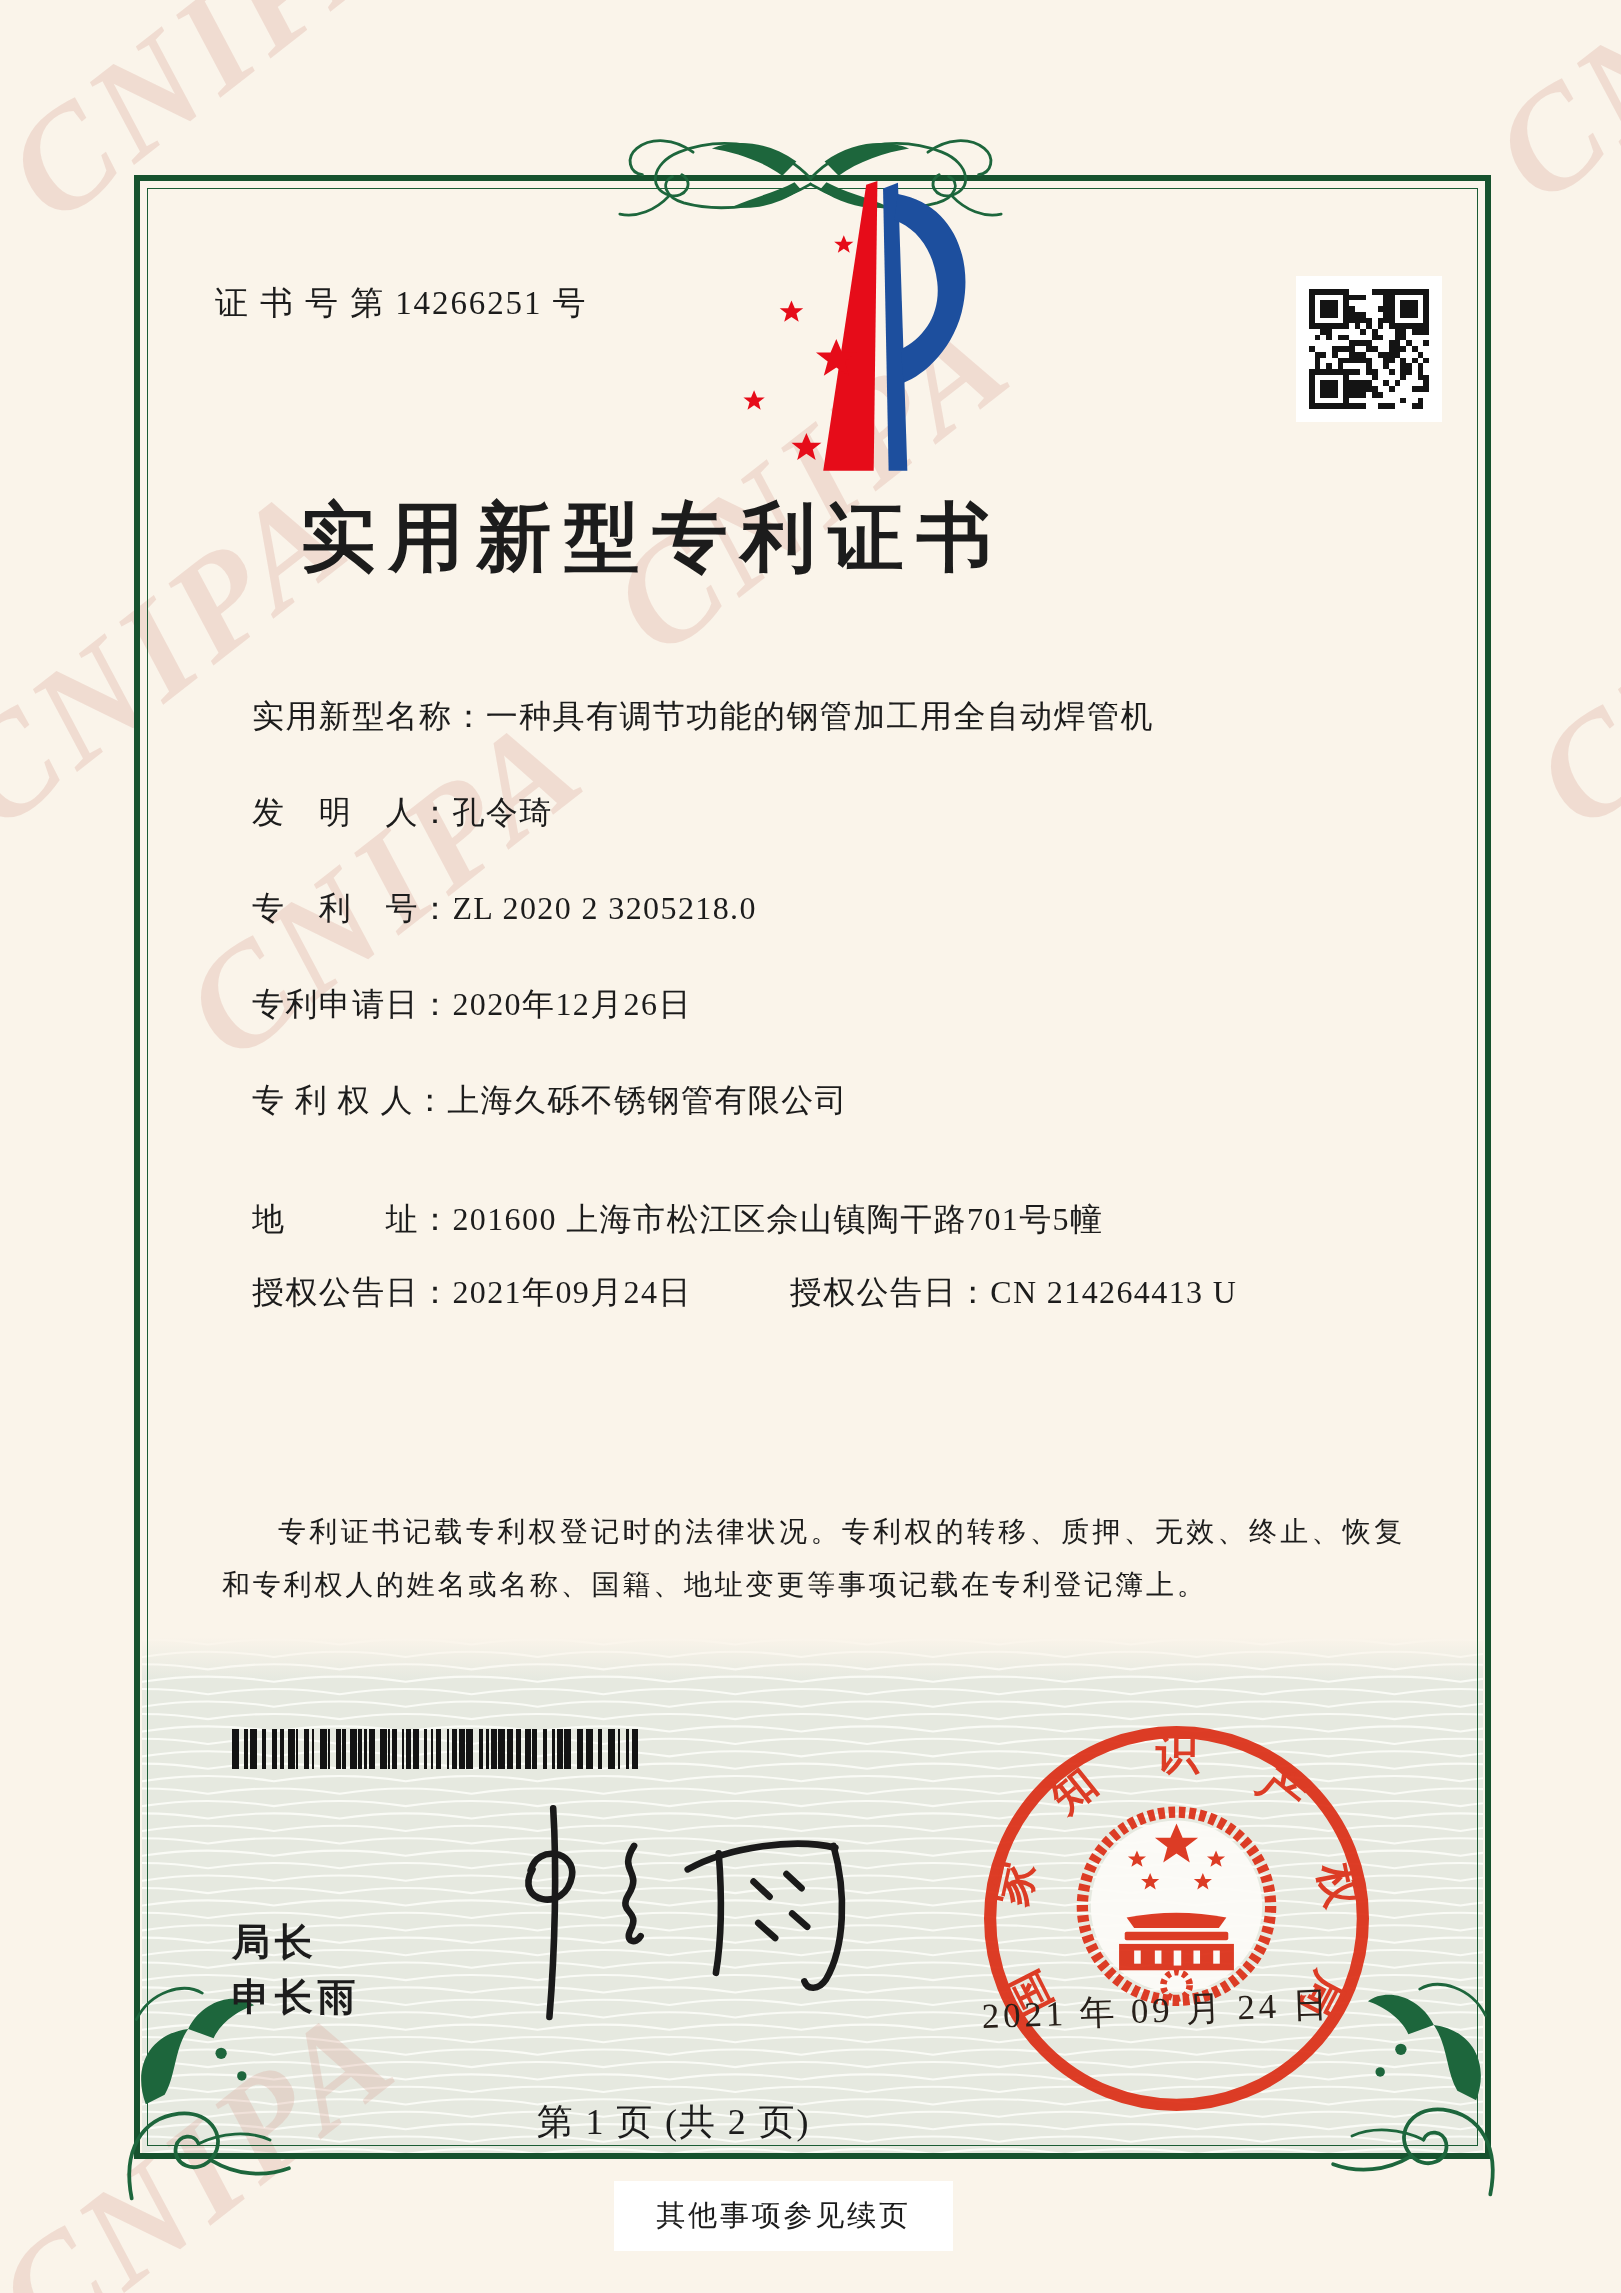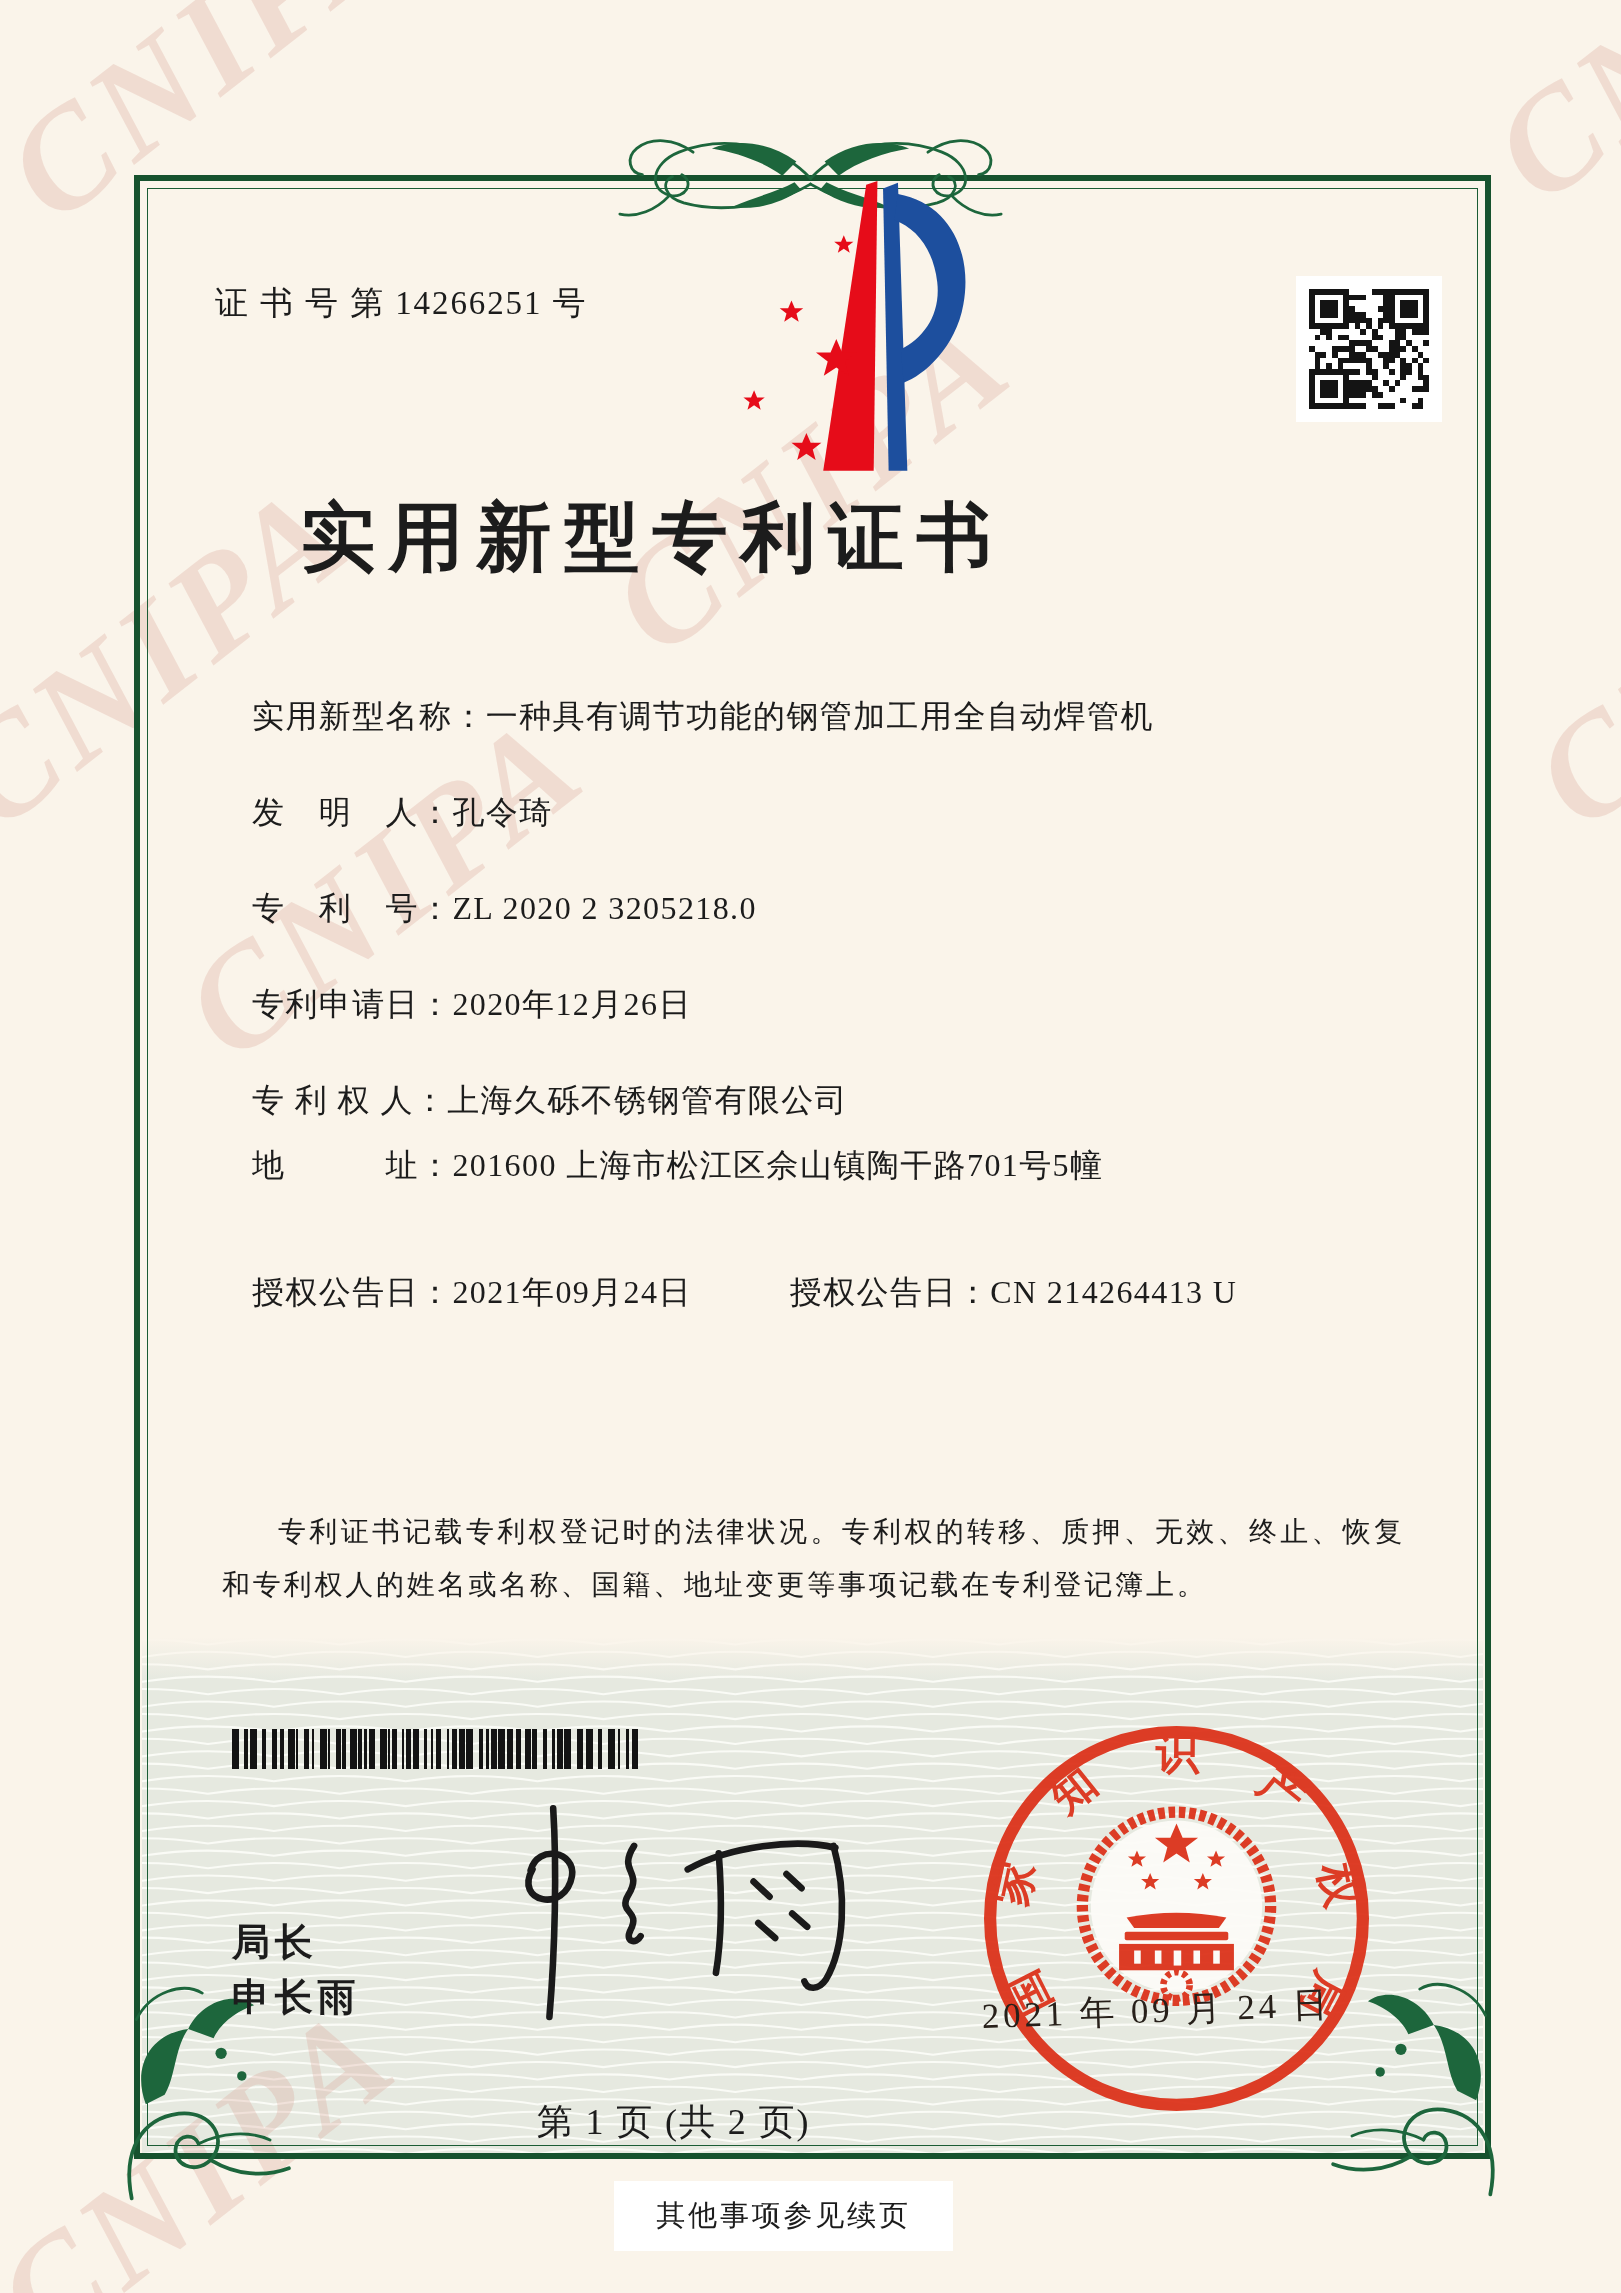--- a/index.html
+++ b/index.html
@@ -638,21 +638,21 @@
   </div>
   <div class="field" style="top:887px">
     <span>专　利　号：</span><span>ZL 2020 2 3205218.0</span>
   </div>
   <div class="field" style="top:983px">
     <span>专利申请日：</span><span>2020年12月26日</span>
   </div>
   <div class="field" style="top:1079px">
     <span>专 利 权 人：</span><span>上海久砾不锈钢管有限公司</span>
   </div>
-  <div class="field" style="top:1144px">
+  <div class="field" style="top:1198px">
     <span>地　　　址：</span><span>201600 上海市松江区佘山镇陶干路701号5幢</span>
   </div>
   <div class="field" style="top:1271px">
     <span>授权公告日：</span><span>2021年09月24日</span><span class="pair2">授权公告日：</span><span>CN 214264413 U</span>
   </div>
 
   <div class="para" style="top:1505px">专利证书记载专利权登记时的法律状况。专利权的转移、质押、无效、终止、恢复和专利权人的姓名或名称、国籍、地址变更等事项记载在专利登记簿上。</div>
 
   <div class="barcode" id="barcode-bars">
       <i style="left:0px;width:6.6px"></i>

